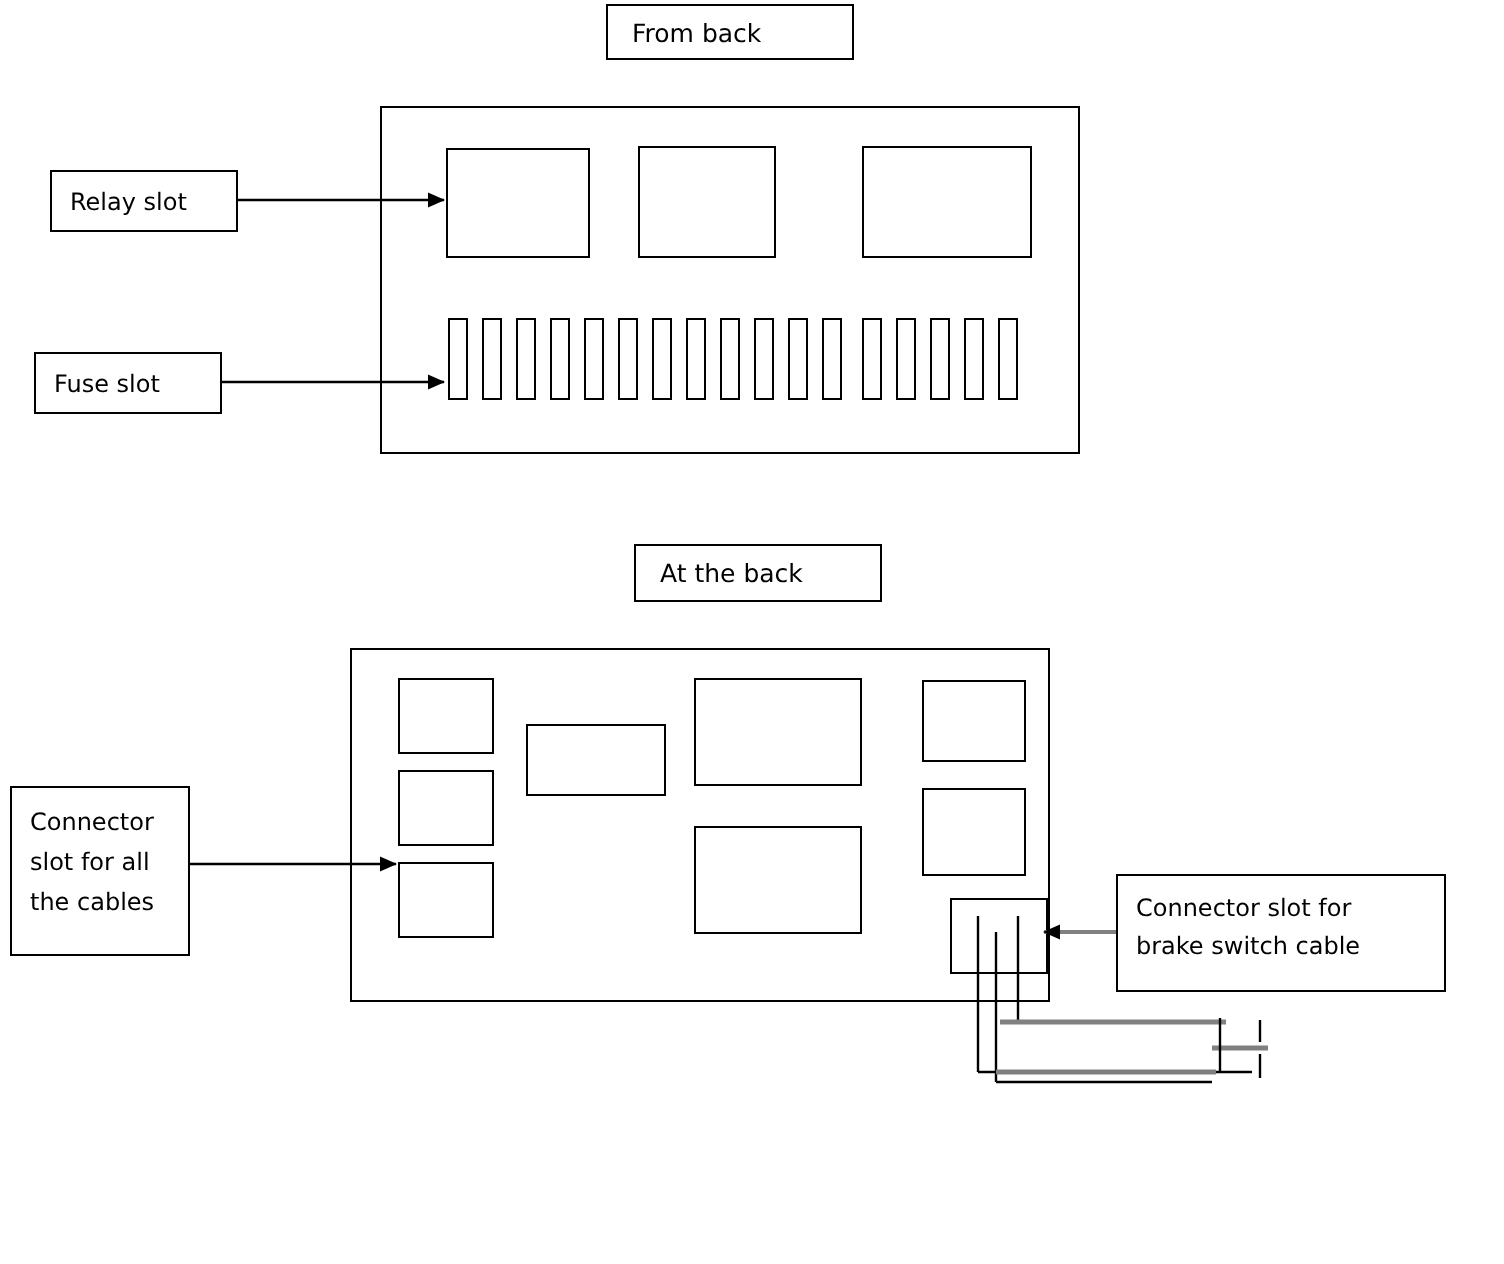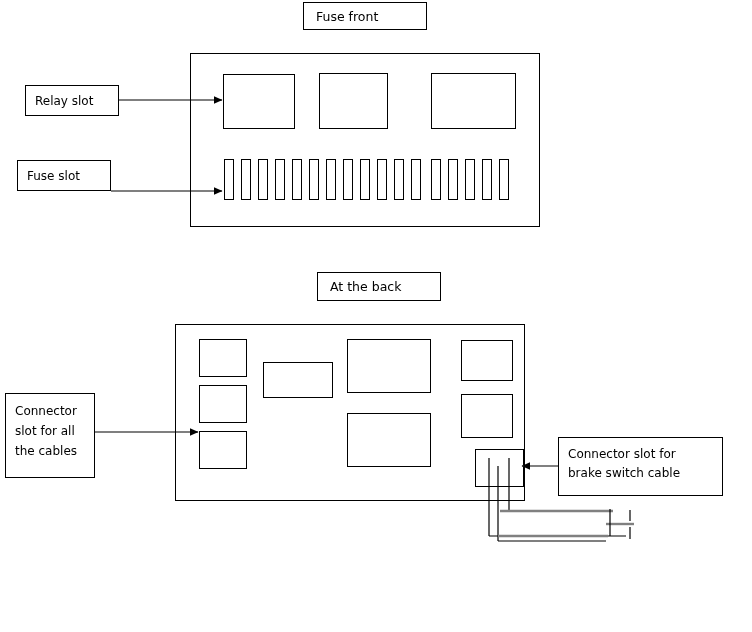--- a/index.html
+++ b/index.html
@@ -76,21 +76,21 @@
     height: 632px;
     pointer-events: none;
   }
 </style>
 </head>
 <body>
 
 <div id="canvas">
 
   <div class="title-box" style="left:303px; top:2px; width:124px; height:28px;">
-    <span>Fuse front</span>
+    <span>From back</span>
   </div>
 
   <div class="panel" style="left:190px; top:53px; width:350px; height:174px;"></div>
 
   <div class="box" style="left:223px; top:74px; width:72px; height:55px;"></div>
   <div class="box" style="left:319px; top:73px; width:69px; height:56px;"></div>
   <div class="box" style="left:431px; top:73px; width:85px; height:56px;"></div>
 
   <div class="fuse" style="left:224px; top:159px; width:10px; height:41px;"></div>
   <div class="fuse" style="left:241px; top:159px; width:10px; height:41px;"></div>
@@ -106,21 +106,21 @@
   <div class="fuse" style="left:411px; top:159px; width:10px; height:41px;"></div>
   <div class="fuse" style="left:431px; top:159px; width:10px; height:41px;"></div>
   <div class="fuse" style="left:448px; top:159px; width:10px; height:41px;"></div>
   <div class="fuse" style="left:465px; top:159px; width:10px; height:41px;"></div>
   <div class="fuse" style="left:482px; top:159px; width:10px; height:41px;"></div>
   <div class="fuse" style="left:499px; top:159px; width:10px; height:41px;"></div>
 
   <div class="label-box" style="left:25px; top:85px; width:94px; height:31px;">
     <span>Relay slot</span>
   </div>
-  <div class="label-box" style="left:17px; top:160px; width:94px; height:31px;">
+  <div class="label-box" style="left:17px; top:176px; width:94px; height:31px;">
     <span>Fuse slot</span>
   </div>
 
   <div class="title-box" style="left:281px; top:272px; width:124px; height:29px;margin-left:36px;">
     <span>At the back</span>
   </div>
 
   <div class="panel" style="left:175px; top:324px; width:350px; height:177px;"></div>
 
   <div class="box" style="left:199px; top:339px; width:48px; height:38px;"></div>

